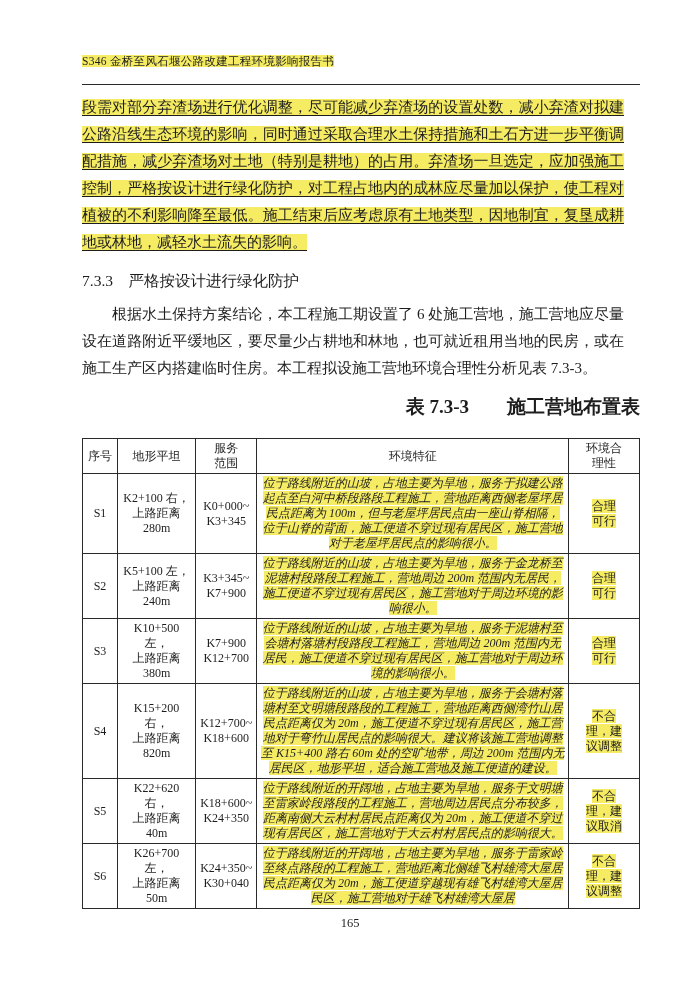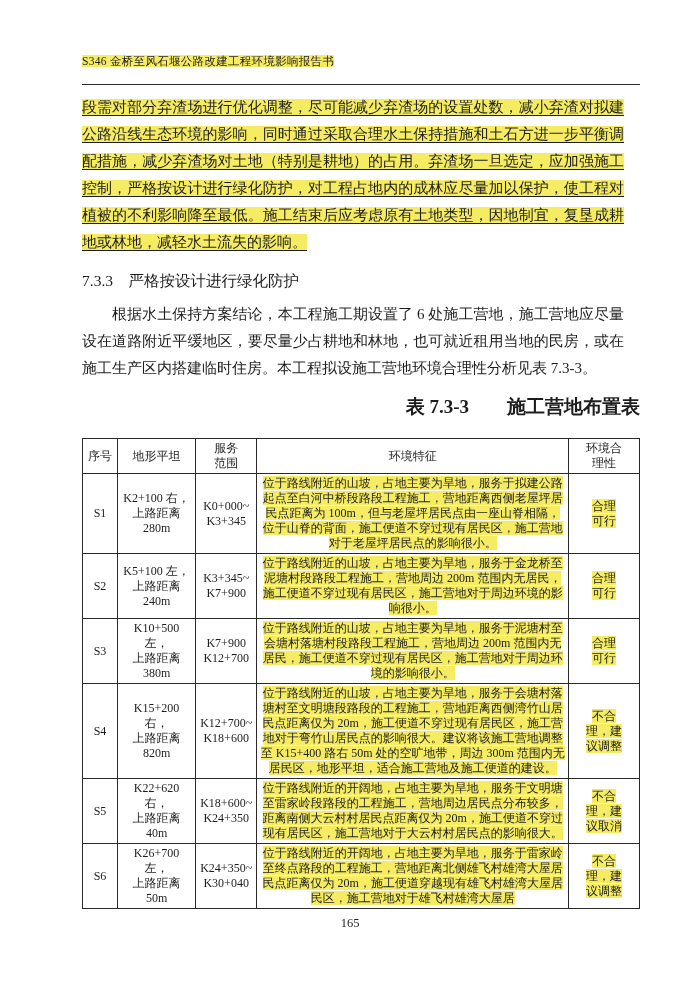--- a/index.html
+++ b/index.html
@@ -62,20 +62,21 @@
   col.c-no{width:6.3%;}
   col.c-pos{width:14%;}
   col.c-range{width:11%;}
   col.c-feat{width:56%;}
   col.c-rat{width:12.7%;}
   .pre{white-space:pre-line;margin-top:10px;}
   td.feat{
     text-align:justify;
     text-align-last:center;
     padding:3px 7px;
+    font-style:italic;
   }
   th.h{line-height:16px;}
 
   .page-number{
     position:absolute;
     left:0;top:916px;width:700px;
     text-align:center;
     font-size:12.5px;
   }
 </style>
@@ -148,21 +149,21 @@
         <td><span class="hl pre">合理
 可行</span></td>
       </tr>
       <tr>
         <td>S4</td>
         <td class="pre">K15+200 右，
 上路距离
 820m</td>
         <td class="pre">K12+700~
 K18+600</td>
-        <td class="feat"><span class="hl">位于路线附近的山坡，占地主要为旱地，服务于会塘村落塘村至文明塘段路段的工程施工，营地距离西侧湾竹山居民点距离仅为 20m，施工便道不穿过现有居民区，施工营地对于弯竹山居民点的影响很大。建议将该施工营地调整至 K15+400 路右 50m 处的空旷地带，周边 300m 范围内无居民区，地形平坦，适合施工营地及施工便道的建设。</span></td>
+        <td class="feat"><span class="hl">位于路线附近的山坡，占地主要为旱地，服务于会塘村落塘村至文明塘段路段的工程施工，营地距离西侧湾竹山居民点距离仅为 20m，施工便道不穿过现有居民区，施工营地对于弯竹山居民点的影响很大。建议将该施工营地调整至 K15+400 路右 60m 处的空旷地带，周边 200m 范围内无居民区，地形平坦，适合施工营地及施工便道的建设。</span></td>
         <td><span class="hl pre">不合
 理，建
 议调整</span></td>
       </tr>
       <tr>
         <td>S5</td>
         <td class="pre">K22+620 右，
 上路距离
 40m</td>
         <td class="pre">K18+600~

